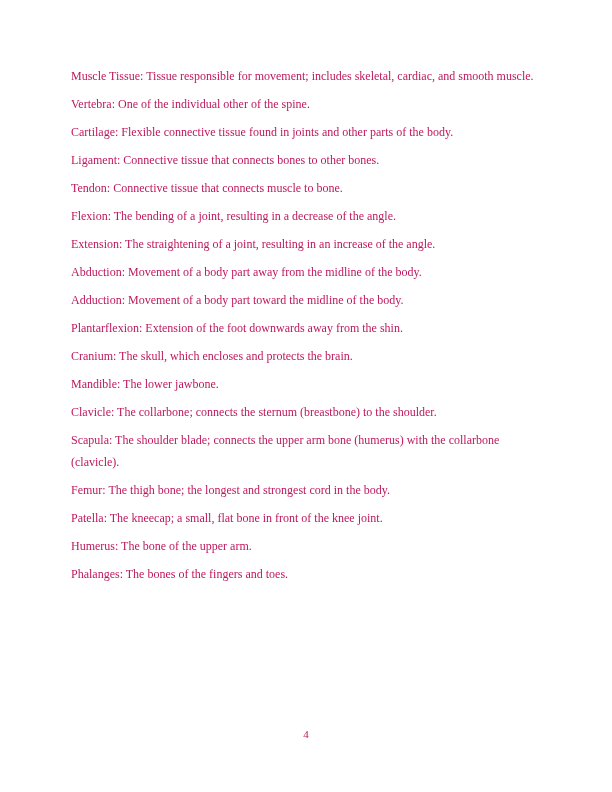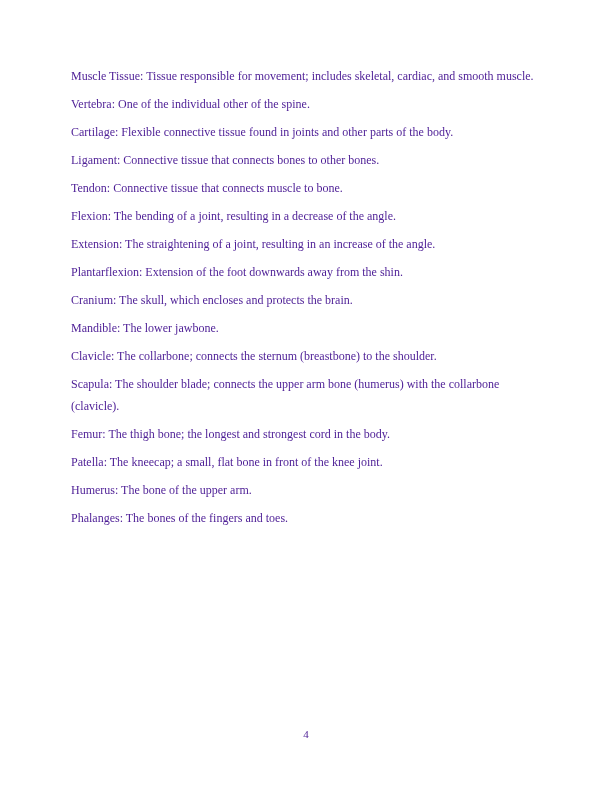--- a/index.html
+++ b/index.html
@@ -7,21 +7,21 @@
     padding: 0;
     background: #ffffff;
   }
   .page {
     position: relative;
     width: 612px;
     height: 792px;
     background: #ffffff;
     overflow: hidden;
     font-family: "Liberation Serif", "DejaVu Serif", serif;
-    color: #4c1d95;
+    color: #be185d;
   }
   .content {
     position: absolute;
     left: 71px;
     top: 65px;
     width: 470px;
     font-size: 12px;
     line-height: 22px;
     text-align: left;
   }
@@ -44,20 +44,22 @@
 
 <div class="page">
   <div class="content">
       <p class="entry">Muscle Tissue: Tissue responsible for movement; includes skeletal, cardiac, and smooth muscle.</p>
       <p class="entry">Vertebra: One of the individual other of the spine.</p>
       <p class="entry">Cartilage: Flexible connective tissue found in joints and other parts of the body.</p>
       <p class="entry">Ligament: Connective tissue that connects bones to other bones.</p>
       <p class="entry">Tendon: Connective tissue that connects muscle to bone.</p>
       <p class="entry">Flexion: The bending of a joint, resulting in a decrease of the angle.</p>
       <p class="entry">Extension: The straightening of a joint, resulting in an increase of the angle.</p>
+      <p class="entry">Abduction: Movement of a body part away from the midline of the body.</p>
+      <p class="entry">Adduction: Movement of a body part toward the midline of the body.</p>
       <p class="entry">Plantarflexion: Extension of the foot downwards away from the shin.</p>
       <p class="entry">Cranium: The skull, which encloses and protects the brain.</p>
       <p class="entry">Mandible: The lower jawbone.</p>
       <p class="entry">Clavicle: The collarbone; connects the sternum (breastbone) to the shoulder.</p>
       <p class="entry">Scapula: The shoulder blade; connects the upper arm bone (humerus) with the collarbone (clavicle).</p>
       <p class="entry">Femur: The thigh bone; the longest and strongest cord in the body.</p>
       <p class="entry">Patella: The kneecap; a small, flat bone in front of the knee joint.</p>
       <p class="entry">Humerus: The bone of the upper arm.</p>
       <p class="entry">Phalanges: The bones of the fingers and toes.</p>
     </div>

